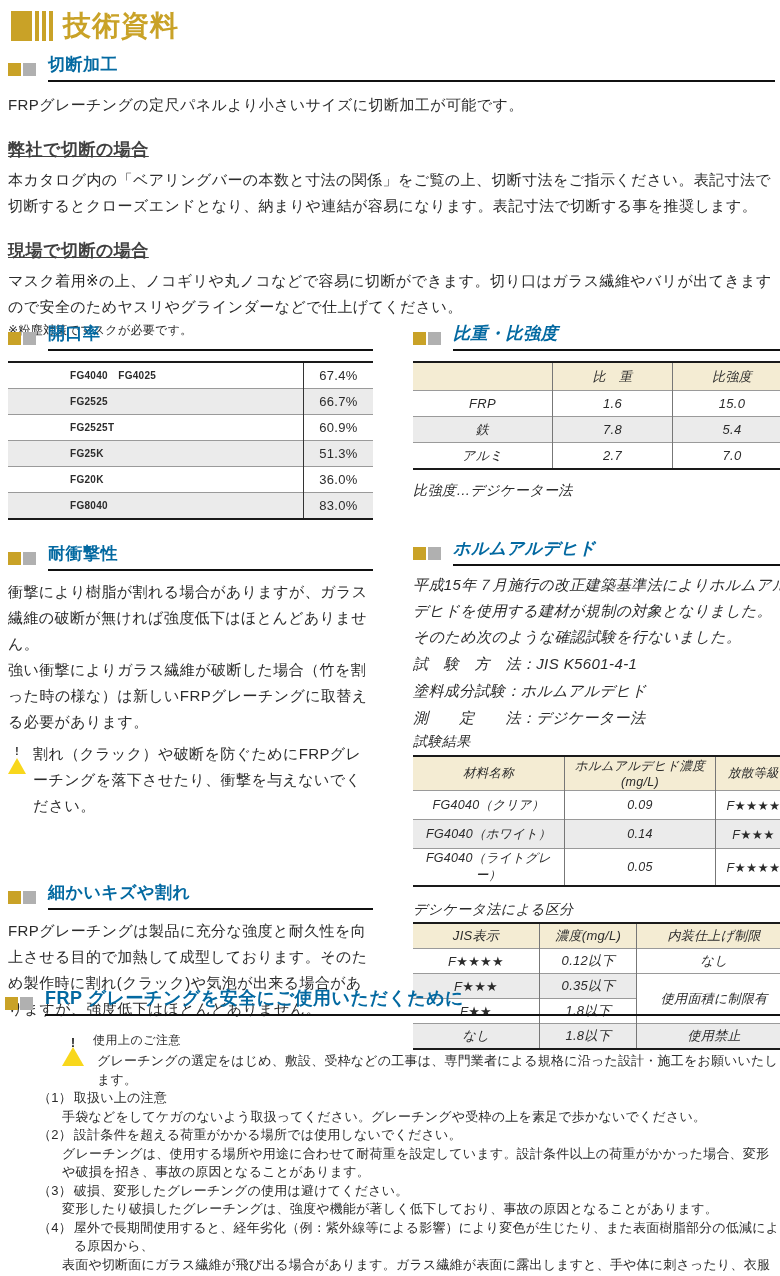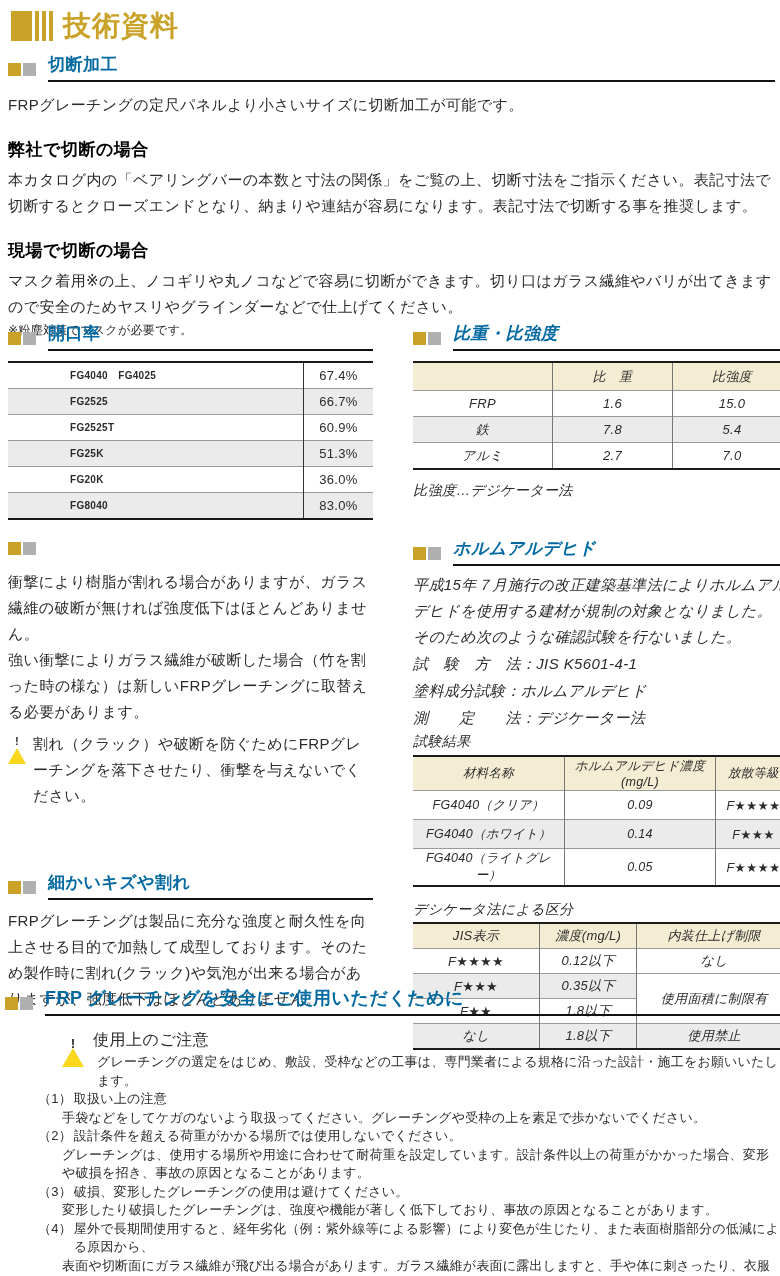--- a/index.html
+++ b/index.html
@@ -14,21 +14,21 @@
 
   
   .sec-head{display:flex;align-items:flex-end;}
   .sq{width:13px;height:13px;display:inline-block;margin:0 2px 6px 0;}
   .sq-gold{background:var(--gold);}
   .sq-gray{background:var(--gray);}
   .sec-title{flex:1;margin:0 0 0 10px;font-size:17px;font-weight:bold;color:#0369a1;
              border-bottom:2px solid #111;padding-bottom:4px;letter-spacing:0.5px;}
 
   
-  .sub-head{font-size:17px;font-weight:bold;color:#000000;margin:20px 0 6px 0;letter-spacing:0.5px;}
+  .sub-head{font-size:17px;font-weight:bold;color:#404040;margin:20px 0 6px 0;letter-spacing:0.5px;text-decoration:underline;}
   .body-txt{font-size:15px;line-height:26px;letter-spacing:0.4px;}
   .small-note{font-size:12px;margin-top:2px;letter-spacing:0.3px;}
   .top-area{padding:0 5px 0 8px;}
 
   
   #col-left{position:absolute;left:8px;top:322px;width:365px;}
   #col-right{position:absolute;left:413px;top:322px;width:378px;font-style:italic;}
 
   
   table{border-collapse:collapse;width:100%;}
@@ -79,21 +79,21 @@
                 border-bottom:16px solid #F8D71C;}
   .warn.sm .ex{font-size:10px;line-height:12px;}
   .warn-row{display:flex;gap:7px;margin-top:6px;}
   .warn-row .body-txt{flex:1;}
 
   
   #safety{position:absolute;left:0;top:986px;width:780px;}
   #safety .sec-head{padding-left:5px;}
   #safety .sec-title{font-size:18px;}
   .caution-head{display:flex;align-items:center;gap:9px;margin:14px 0 2px 62px;}
-  .caution-title{font-size:16px;letter-spacing:0.5px;}
+  .caution-title{font-size:12px;letter-spacing:0.5px;}
   .notes{font-size:13px;line-height:18.5px;letter-spacing:0.2px;}
   .notes .lead{margin-left:97px;}
   .note-item{margin-left:38px;}
   .note-item .head-line{display:flex;}
   .note-item .num{flex:none;margin-right:2px;}
   .note-item .detail{margin-left:24px;}
 
   :root{--gold:#C9A227;--gray:#B0B0B0;--cream:#F4ECD3;--rowalt:#EBEBEB;}
 </style>
 </head>
@@ -158,20 +158,21 @@
         <tr class="alt">
           <td class="model">FG8040</td>
           <td>83.0%</td>
         </tr>
       </tbody>
     </table>
 
     <div class="sec-head" style="margin-top:22px;">
       <span class="sq sq-gold"></span>
       <span class="sq sq-gray"></span>
+      <h2 class="sec-title">耐衝撃性</h2>
     </div>
     <p class="body-txt" style="margin:8px 0 0 0;">衝撃により樹脂が割れる場合がありますが、ガラス繊維の破断が無ければ強度低下はほとんどありません。</p>
     <p class="body-txt" style="margin:0;">強い衝撃によりガラス繊維が破断した場合（竹を割った時の様な）は新しいFRPグレーチングに取替える必要があります。</p>
     <div class="warn-row">
       <span class="warn sm"><span class="tri"></span><span class="ex">!</span></span>
       <p class="body-txt" style="margin:0;">割れ（クラック）や破断を防ぐためにFRPグレーチングを落下させたり、衝撃を与えないでください。</p>
     </div>
 
     <div class="sec-head" style="margin-top:62px;">
       <span class="sq sq-gold"></span>

